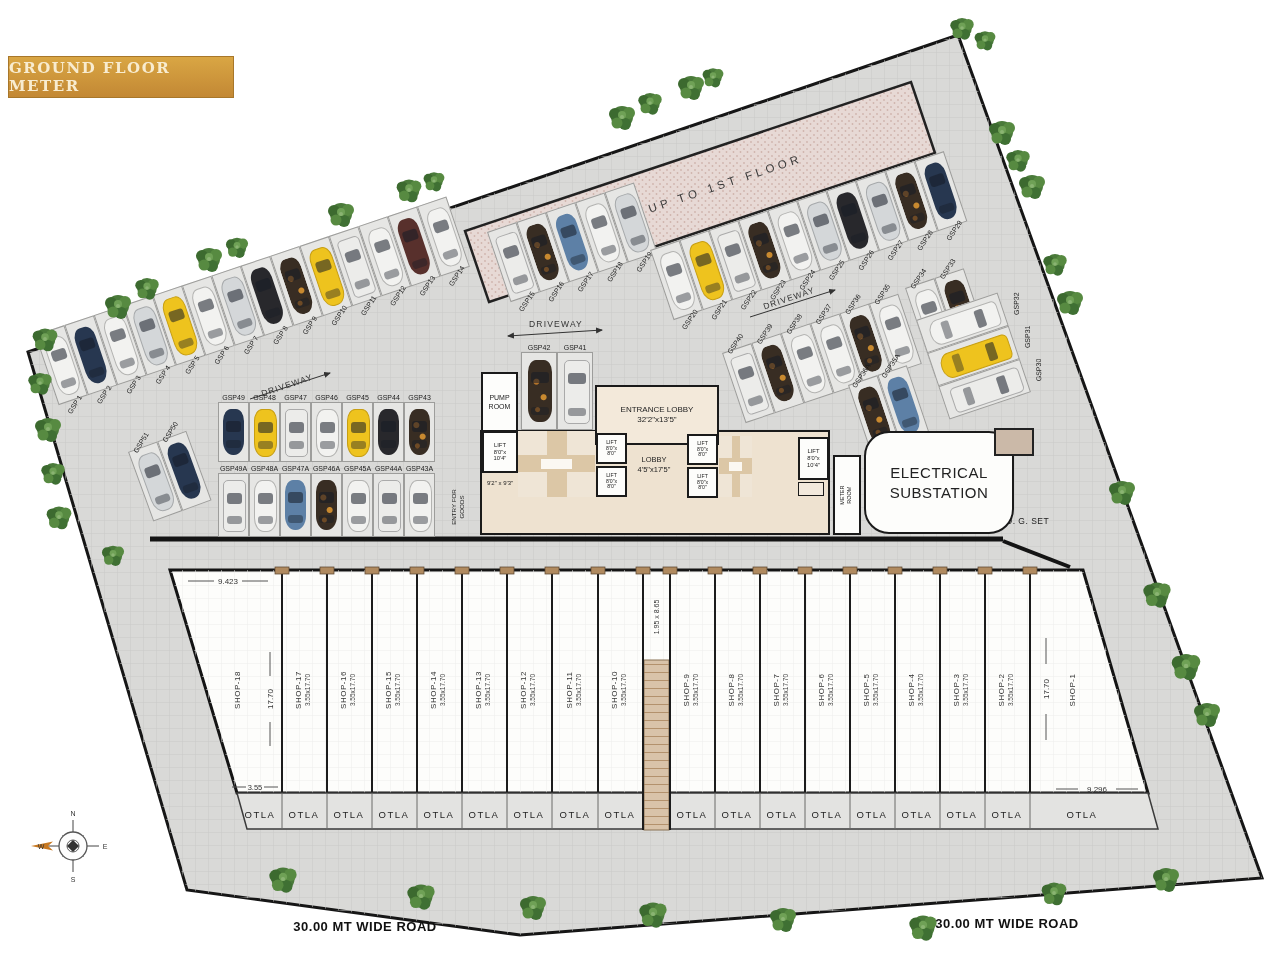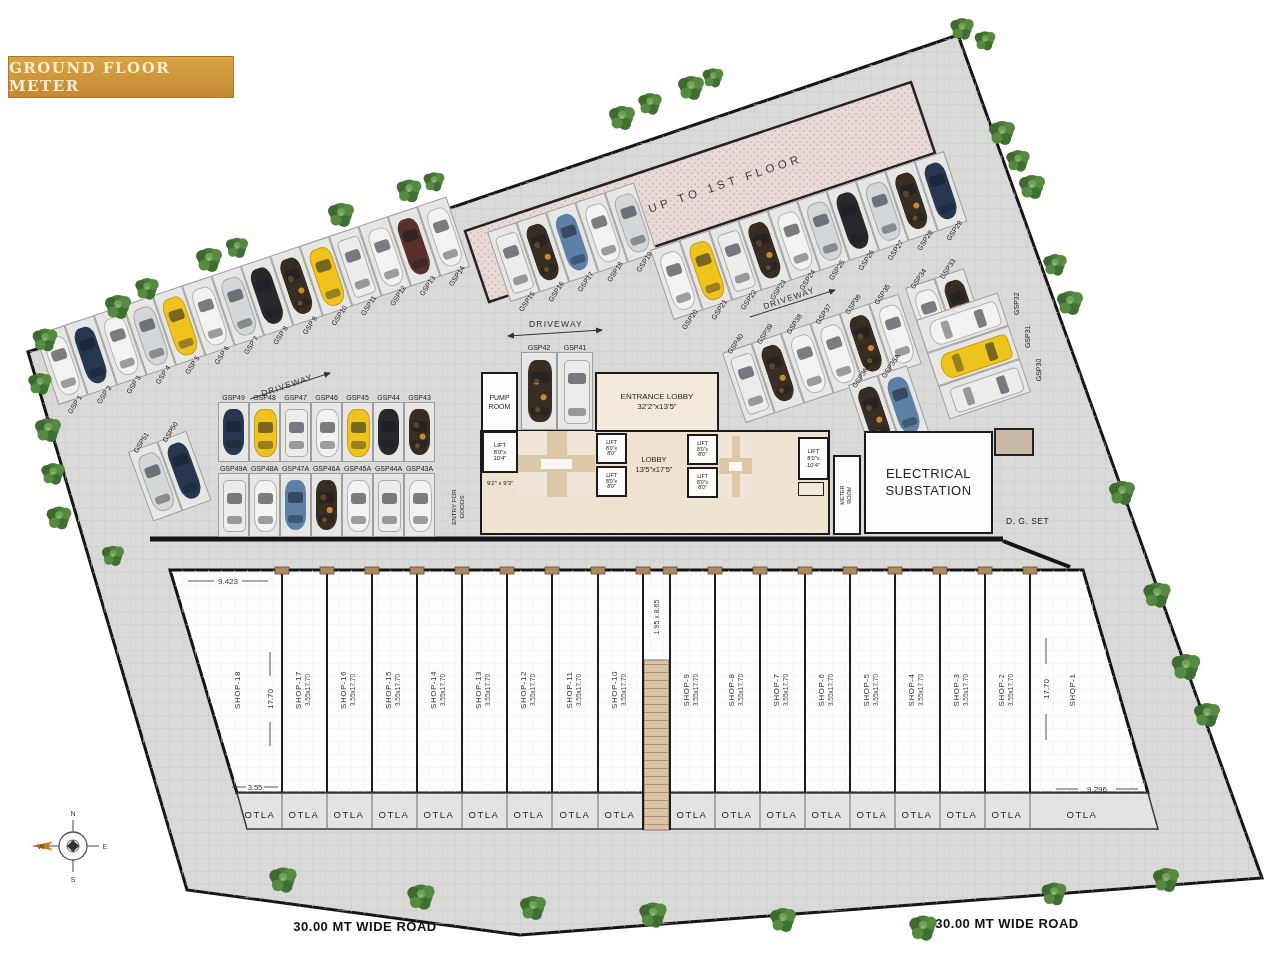--- a/index.html
+++ b/index.html
@@ -67,21 +67,21 @@
   .c-camo{background:#382d23;background-image:
     radial-gradient(circle at 35% 35%,#b5742a 2.5px,transparent 3.5px),
     radial-gradient(circle at 65% 60%,#c8892f 2.5px,transparent 3.5px),
     radial-gradient(circle at 40% 80%,#a96a26 2px,transparent 3px);}
 
   
   .room{position:absolute;box-sizing:border-box;z-index:4;display:flex;align-items:center;
     justify-content:center;text-align:center;white-space:pre-line;color:#222;line-height:1.3;}
   .walled{border:2px solid #1a1a1a;background:#fdfdfb;}
   .floor{background:#eee2d0;border:2px solid #1a1a1a;}
-  .marble{background:#f3e9da;border:2px solid #1a1a1a;}
+  .marble{background:#f3e9da;border:2px solid #1a1a1a;margin-top:13px;}
   .cross{position:absolute;z-index:4;background:#efe5d6;}
   .cross .h{position:absolute;left:0;right:0;top:36%;height:26%;background:#dcc7a6;}
   .cross .v{position:absolute;top:0;bottom:0;left:38%;width:26%;background:#dcc7a6;}
   .cross .c{position:absolute;left:30%;top:42%;width:40%;height:16%;background:#fbf8f2;}
   .vtext{transform:rotate(-90deg);white-space:pre-line;}
   .rot90{transform:rotate(-90deg);}
   .treeSvg{z-index:5;pointer-events:none;}
 </style>
 </head>
 <body>
@@ -592,41 +592,41 @@
   <div class="room" style="left:478px;top:477px;width:44px;height:14px;font-size:6px;">9'2" x 9'3"</div>
 
   <div class="room walled" style="left:596px;top:433px;width:31px;height:31px;font-size:5.2px;line-height:1.15;">LIFT
 8'0"x
 8'0"</div>
   <div class="room walled" style="left:596px;top:466px;width:31px;height:31px;font-size:5.2px;line-height:1.15;">LIFT
 8'0"x
 8'0"</div>
 
   <div class="room" style="left:622px;top:448px;width:64px;height:34px;font-size:7.5px;">LOBBY
-13'5"x17'5"</div>
+4'5"x17'5"</div>
 
   <div class="room walled" style="left:687px;top:434px;width:31px;height:31px;font-size:5.2px;line-height:1.15;">LIFT
 8'0"x
 8'0"</div>
   <div class="room walled" style="left:687px;top:467px;width:31px;height:31px;font-size:5.2px;line-height:1.15;">LIFT
 8'0"x
 8'0"</div>
 
   <div class="room walled" style="left:798px;top:437px;width:31px;height:43px;font-size:5.8px;line-height:1.2;">LIFT
 8'0"x
 10'4"</div>
   <div class="room" style="left:798px;top:482px;width:26px;height:14px;border:1.5px solid #1a1a1a;background:#f2e9dc;"></div>
 
 
   <div class="room walled" style="left:833px;top:455px;width:28px;height:80px;">
     <div class="vtext" style="font-size:5.5px;">METER
 ROOM</div>
   </div>
 
-  <div class="room walled" style="left:864px;top:431px;width:129px;height:103px;font-size:13px;letter-spacing:.5px;border-width:2.5px;">ELECTRICAL
+  <div class="room walled" style="left:864px;top:431px;width:150px;height:103px;font-size:15px;letter-spacing:.5px;border-width:2.5px;border-radius:25px;">ELECTRICAL
 SUBSTATION</div>
 
   <div class="room" style="left:994px;top:428px;width:40px;height:28px;background:#cbb9a8;border:2px solid #222;"></div>
 
   <div class="room rot90" style="left:416px;top:499px;width:84px;height:16px;font-size:6.2px;line-height:1.25;">ENTRY FOR
 GOODS</div>
 
   <svg class="treeSvg" width="1268" height="980" viewBox="0 0 1268 980">
     <defs>
       <g id="treeSym">

